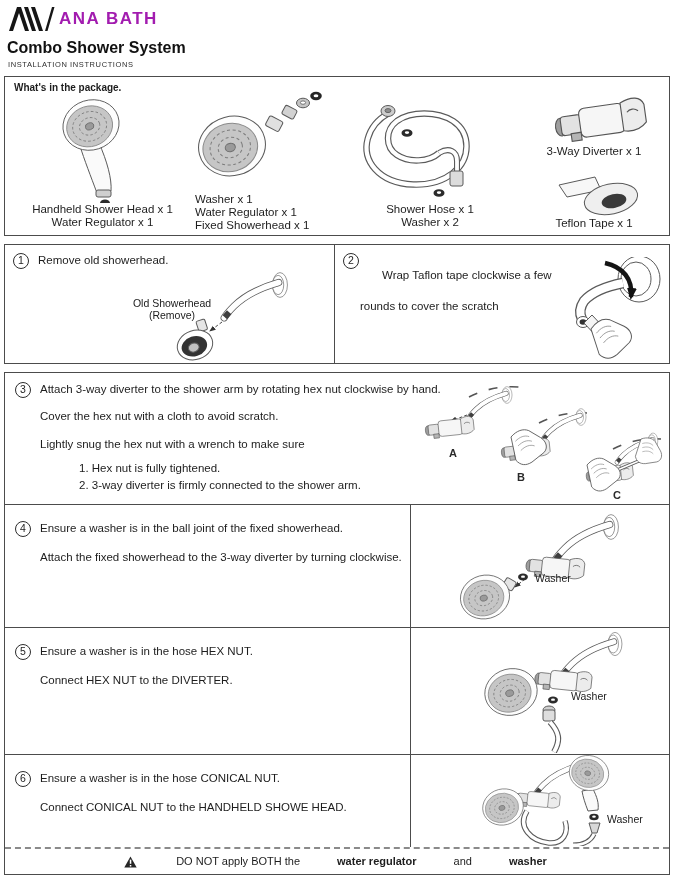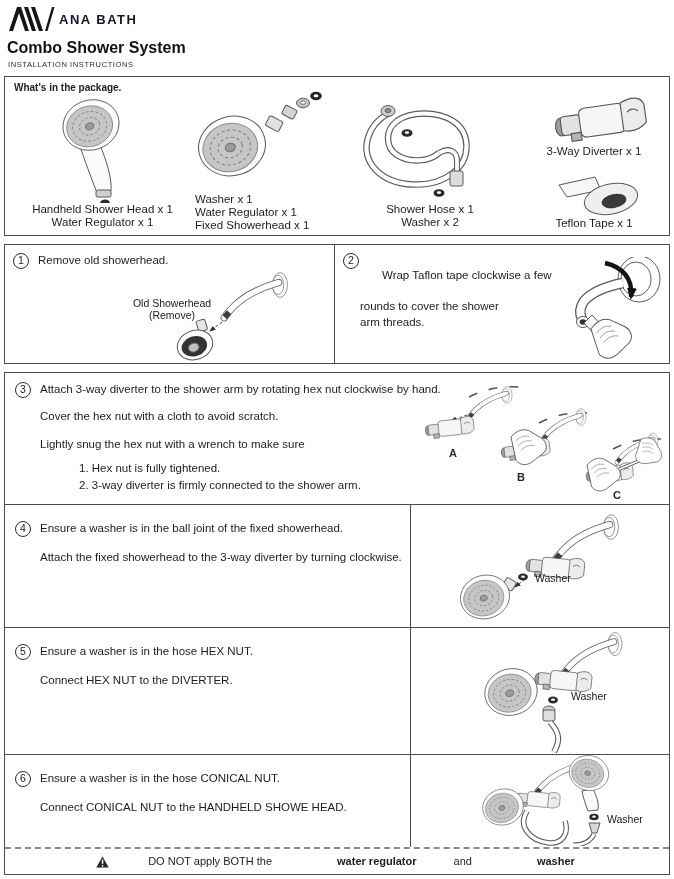--- a/index.html
+++ b/index.html
@@ -3,21 +3,21 @@
 <meta charset="utf-8">
 <style>
   * { margin:0; padding:0; box-sizing:border-box; }
   html,body { background:#fff; }
   body { width:674px; height:879px; font-family:"Liberation Sans", sans-serif; color:#1d1d1d; }
   #page { position:relative; width:674px; height:879px; overflow:hidden; background:#fff; }
 
   
   #hdr { position:absolute; left:7px; top:4px; }
   .logo { display:flex; align-items:center; gap:4px; height:30px; }
-  .logo-text { font-size:13px; font-weight:bold; letter-spacing:1.5px; color:#0f172a; }
+  .logo-text { font-size:17px; font-weight:bold; letter-spacing:1.5px; color:#a21caf; }
   #title { position:absolute; left:7px; top:39px; font-size:16px; font-weight:bold; color:#111; }
   #subtitle { position:absolute; left:8px; top:60px; font-size:7.5px; letter-spacing:.6px; color:#2e2e2e; }
 
   
   .box { position:absolute; left:4px; width:666px; border:1.5px solid #4c4c4c; background:#fff; }
   #pkg { top:76px; height:160px; }
   #steps12 { top:244px; height:120px; display:flex; }
   #main { top:372px; height:503px; }
 
   .pkg-heading { position:absolute; left:9px; top:5px; font-size:10px; font-weight:bold; }
@@ -43,21 +43,21 @@
   .stephead { display:flex; gap:9px; font-size:11.5px; align-items:flex-start; line-height:1.3; }
   .stepline2 { font-size:11.5px; margin:14px 0 0 25px; }
   .s2line { font-size:11.5px; margin-left:25px; line-height:1.45; }
   .s2first { margin-left:0; }
 
   .absline { position:absolute; font-size:11.5px; white-space:nowrap; }
   .fig-label { position:absolute; font-size:10.5px; color:#202020; white-space:nowrap; }
   .abc { font-size:11px; font-weight:bold; color:#2a2a2a; }
 
   .warn-seg { white-space:nowrap;padding-left:34px; }
-  .warn-b { font-weight:bold;margin-left:28px; }
+  .warn-b { font-weight:bold; }
   #rowWarn .gap { width:3px; display:inline-block; }
   .warn-icon { margin-right:5px; position:relative; top:1px; }
 </style>
 </head>
 <body>
 
 <svg width="0" height="0" style="position:absolute" aria-hidden="true">
   <defs>
     <marker id="m-arrow" markerUnits="userSpaceOnUse" markerWidth="8" markerHeight="6" refX="5.5" refY="2.5" orient="auto">
       <path d="M0,0 L6.5,2.5 L0,5 Z" fill="#333"></path>
@@ -192,22 +192,21 @@
         </g>
       </svg>
       <span class="fig-label ctr" style="left:116px;top:52px;width:102px">Old Showerhead</span>
       <span class="fig-label ctr" style="left:116px;top:64px;width:102px">(Remove)</span>
     </div>
     <div class="cellR">
       <div class="stephead" style="padding:8px 0 0 8px">
         <span class="stepnum">2</span>
         <span class="s2line s2first" style="margin:14px">Wrap Taflon tape clockwise a few</span>
       </div>
-      <div class="s2line">rounds to cover the shower</div>
-      <div class="s2line">arm threads.</div>
+      <div class="s2line">rounds to cover the scratch</div>
       <svg class="figsvg" style="right:2px;top:12px" width="128" height="106">
         <ellipse cx="100" cy="22" rx="21" ry="23" fill="#fff" stroke="#5a5a5a"></ellipse>
         <ellipse cx="97" cy="22" rx="15" ry="17" fill="#fff" stroke="#5a5a5a"></ellipse>
         <path d="M 84,26 C 64,30 52,36 45,44 C 41,50 40,56 43,62" fill="none" stroke="#5a5a5a" stroke-width="10.5"></path>
         <path d="M 84,26 C 64,30 52,36 45,44 C 41,50 40,56 43,62" fill="none" stroke="#fff" stroke-width="8"></path>
         <ellipse cx="44" cy="65" rx="6.5" ry="5.5" fill="#fff" stroke="#5a5a5a"></ellipse>
         <ellipse cx="44" cy="65" rx="3.4" ry="2.8" fill="#333"></ellipse>
         <path d="M 66,6 C 84,10 94,22 92,40" fill="none" stroke="#141414" stroke-width="4.5" marker-end="url(#m-arrow-b)"></path>
         <path d="M 45,66 L 58,80 L 67,73 L 53,58 Z" fill="#f5f5f5" stroke="#5a5a5a"></path>
         <g transform="translate(52,72) rotate(-18) scale(0.95)">

